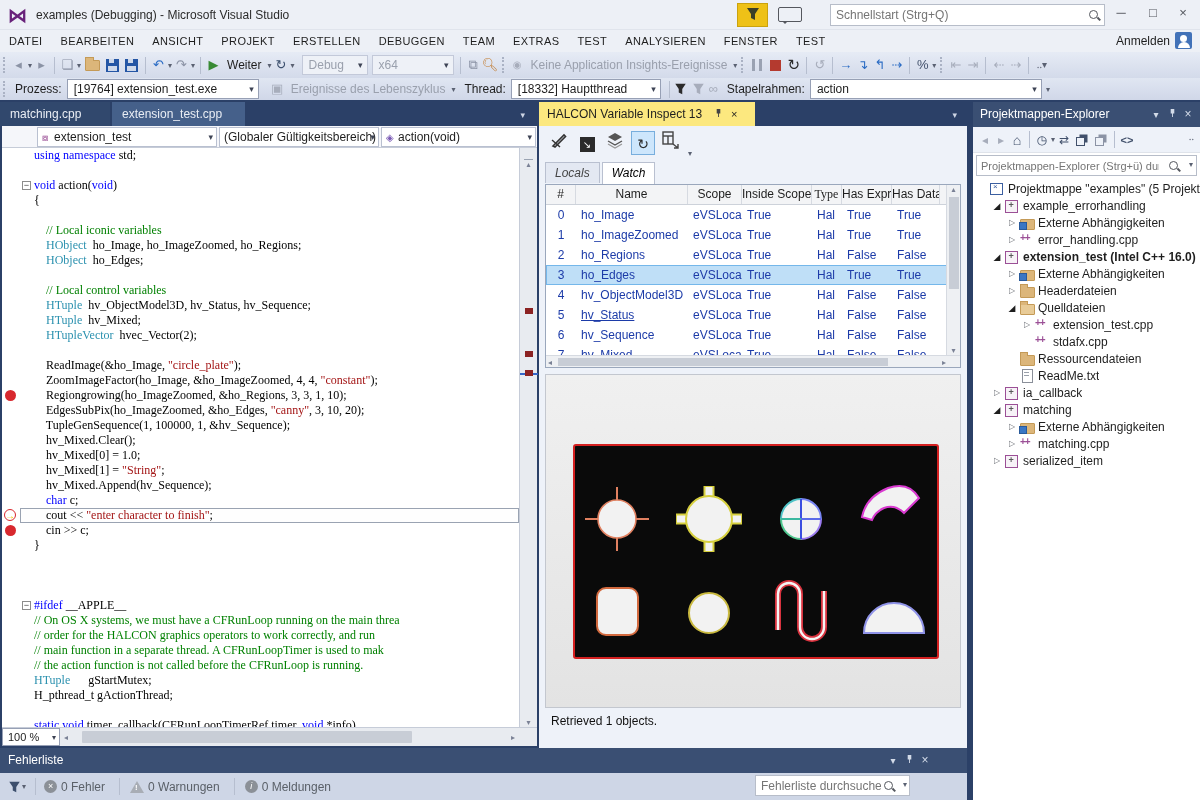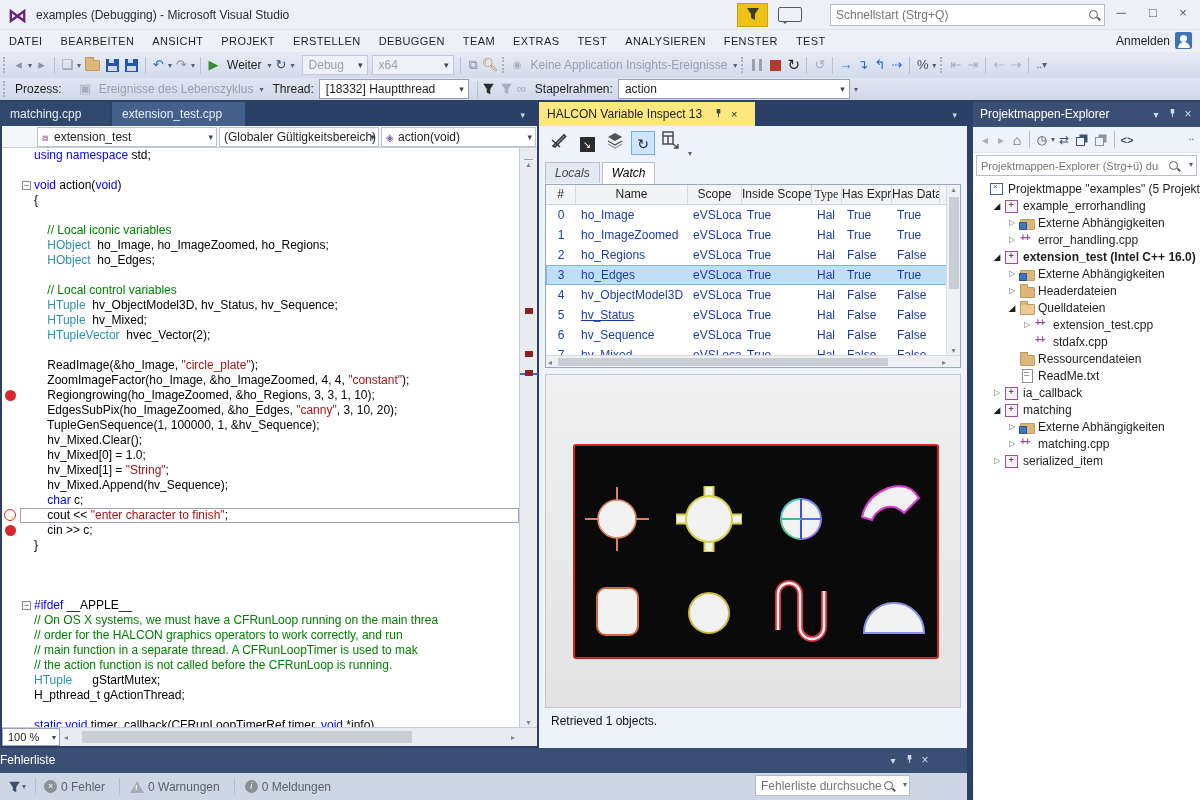--- a/index.html
+++ b/index.html
@@ -60,21 +60,21 @@
   .nav-combo { position:relative; height:20px; margin:1px 1px 0 1px; background:#fff; border:1px solid #b9c0d0; font-size:12px; line-height:18px; padding:0 16px 0 4px; overflow:hidden; white-space:nowrap; }
   .nav-combo:after { content:"▾"; position:absolute; right:3px; top:0; font-size:9px; color:#3d4354; }
   .nav-ico { display:inline-block; width:12px; font-size:10px; color:#9b4f96; }
   #code-wrap { position:absolute; left:2px; top:46px; width:517px; height:579px; background:#fff; overflow:hidden; }
   .cl { height:15px; display:flex; }
   .cl-g { width:18px; flex:none; position:relative; background:#fff; }
   .cl-body { flex:1; display:flex; position:relative; }
   .cl-body.hl { outline:1px solid #9aa3b2; outline-offset:-1px; background:#fefefe; }
   .cl-fold { width:14px; flex:none; position:relative; }
   .foldbox { position:absolute; left:2px; top:3px; width:9px; height:9px; border:1px solid #8c8c8c; background:#fff; font-size:9px; line-height:7px; text-align:center; color:#3c3c3c; }
-  .cl-t { white-space:pre; font-family:Liberation Sans, sans-serif; font-size:12px; line-height:15px; }
+  .cl-t { white-space:pre; font-family:Liberation Serif, serif; font-size:12px; line-height:15px; }
   .cl-t .k { color:#0000ff; } .cl-t .t { color:#2b91af; } .cl-t .c { color:#008000; } .cl-t .s { color:#a31515; } .cl-t .p { color:#000; }
   .bp-dot { position:absolute; left:3px; top:2px; width:11px; height:11px; border-radius:50%; background:#d8282e; }
   .cur-dot { position:absolute; left:2px; top:1px; width:12px; height:12px; border-radius:50%; border:1.5px solid #d8282e; color:#f0c400; font-weight:bold; font-size:10px; line-height:11px; text-align:center; }
   #ed-vscroll { position:absolute; left:519px; top:46px; width:18px; height:581px; background:#e8ebf0; border-left:1px solid #c6ccd8; }
   .scroll-arrow { color:#7a8195; font-size:8px; text-align:center; display:block; }
   .vmark { position:absolute; left:5px; width:8px; height:6px; background:#8b2222; }
   .vline { position:absolute; left:0; width:18px; height:2px; background:#3465c8; }
   #ed-bottombar { position:absolute; left:2px; top:625px; width:535px; height:19px; background:#e8ebf0; border-top:1px solid #c6ccd8; }
   #zoom-combo { position:absolute; left:0; top:0px; width:58px; height:18px; background:#fff; border:1px solid #97a0b5; font-size:11px; line-height:16px; padding-left:5px; }
   #zoom-combo:after { content:"▾"; position:absolute; right:3px; top:1px; font-size:8px; color:#3d4354; }
@@ -134,21 +134,21 @@
   .ti-folder:before, .ti-folderopen:before, .ti-extdeps:before { content:""; position:absolute; left:1px; top:3px; width:13px; height:9px; background:#dcb67a; border:1px solid #c49a57; border-radius:1px; }
   .ti-folder:after, .ti-folderopen:after { content:""; position:absolute; left:1px; top:0px; width:6px; height:3px; background:#dcb67a; border:1px solid #c49a57; border-bottom:none; }
   .ti-folderopen:before { background:#e8cb97; }
   .ti-extdeps:after { content:""; position:absolute; left:0px; top:6px; width:6px; height:6px; background:#3a76c4; border:1px solid #2a5a9a; }
   .ti-cpp:before { content:"++"; position:absolute; left:1px; top:-1px; font-size:10px; font-weight:bold; color:#9b4f96; letter-spacing:-1px; }
   .ti-doc:before { content:""; position:absolute; left:3px; top:0px; width:9px; height:12px; background:#fff; border:1px solid #8a8f99; }
   .ti-doc:after { content:""; position:absolute; left:5px; top:3px; width:5px; height:6px; background:repeating-linear-gradient(#9aa0aa 0 1px, transparent 1px 3px); }
 
   
   #errorlist { position:absolute; left:0; top:748px; width:967px; height:52px; background:#ced6e6; }
-  #el-title { position:absolute; left:0; top:0; width:967px; height:25px; line-height:25px; }
+  #el-title { position:absolute; left:0; top:0; width:967px; height:25px; line-height:25px; padding-left:8px; }
   #el-toolbar { position:absolute; left:0; top:25px; width:967px; height:27px; display:flex; align-items:center; padding-left:8px; }
   .el-ico-err { display:inline-block; width:13px; height:13px; border-radius:50%; background:#8b9097; color:#fff; font-size:9px; line-height:13px; text-align:center; margin-right:4px; }
   .el-ico-warn { display:inline-block; width:0; height:0; border-left:7px solid transparent; border-right:7px solid transparent; border-bottom:12px solid #a8adb5; position:relative; margin-right:4px; }
   .el-ico-warn:after { content:"!"; position:absolute; left:-2px; top:2px; font-size:8px; color:#fff; font-weight:bold; }
   .el-count { font-size:12px; color:#5a6068; margin-right:4px; }
   #el-search { position:absolute; left:755px; top:2px; width:155px; height:21px; background:#fff; border:1px solid #b7bdc9; }
   #el-search input { width:120px; height:17px; border:none; outline:none; margin:1px 0 0 5px; font-size:12px; color:#6d7077; background:transparent; font-family:"Liberation Sans",sans-serif; }
   .mag { display:inline-block; position:relative; width:12px; height:12px; }
   .mag:before { content:""; position:absolute; left:1px; top:1px; width:7px; height:7px; border:1.5px solid #54575e; border-radius:50%; }
   .mag:after { content:""; position:absolute; left:8.5px; top:8.5px; width:4px; height:1.5px; background:#54575e; transform:rotate(45deg); }
@@ -242,20 +242,21 @@
   <span class="tb-sep"></span>
   <span class="tb-icon" style="color:#a7adbb;">⇠</span>
   <span class="tb-icon" style="color:#a7adbb;">⇢</span>
   <span class="tb-sep"></span>
   <span class="tb-icon" style="color:#5a6172;font-size:10px;">‥▾</span>
 </div>
 
 <div id="toolbar2">
   <span class="tb-grip"></span>
   <span class="lbl">Prozess:</span>
+  <span class="combo" style="width:192px;">[19764] extension_test.exe</span>
   <span class="tb-icon" style="color:#a7adbb;margin-left:10px;">▣</span>
   <span class="lbl gray">Ereignisse des Lebenszyklus</span>
     <span class="tb-drop">▾</span>
   <span class="lbl" style="margin-left:8px;">Thread:</span>
   <span class="combo" style="width:150px;">[18332] Hauptthread</span>
   <span class="tb-sep" style="margin-left:8px;"></span>
   <svg class="funnel" width="13" height="14" viewBox="0 0 14 16">
       <path d="M1 2h12L9 8v6l-4-2V8z" fill="#2b2b2b"></path>
     </svg>
   <svg class="funnel" style="margin-left:5px;" width="13" height="14" viewBox="0 0 14 16">

